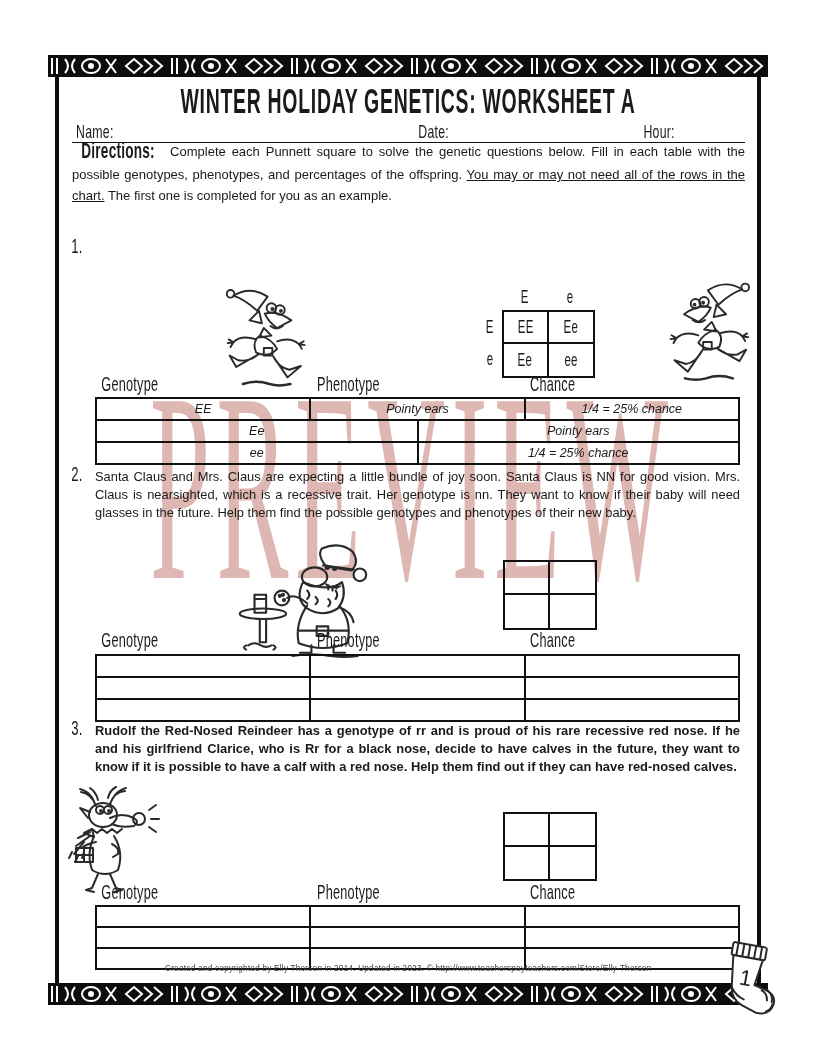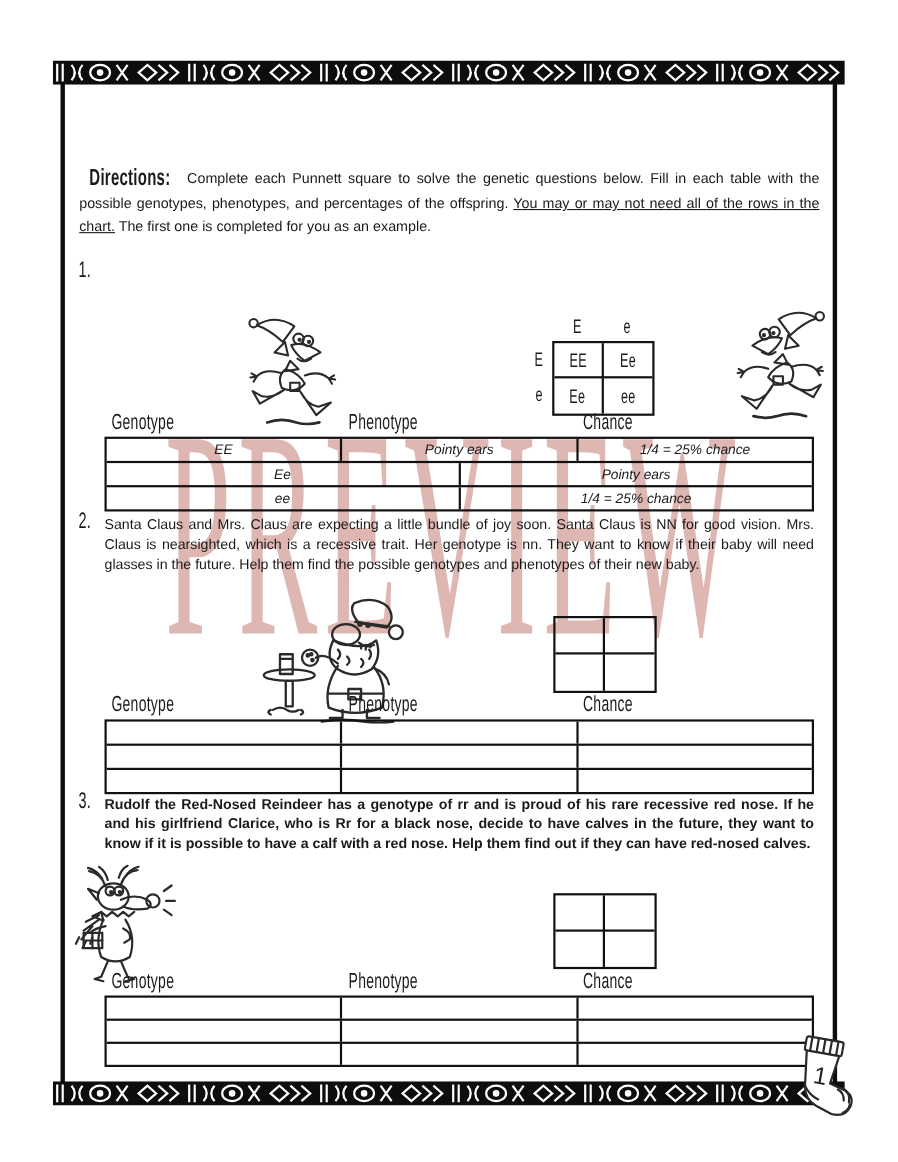--- a/index.html
+++ b/index.html
@@ -18,21 +18,21 @@
 
   .title { position:absolute; left:0; top:86px; width:100%; text-align:center; z-index:2; }
   .title .tall { font-size:27px; font-weight:600; transform:scale(0.72,1.3); letter-spacing:1px; }
 
   .nameline { position:absolute; left:72px; top:118px; width:673px; height:24px;
               border-bottom:1.6px solid #111; z-index:2; }
   .nameline .lbl { position:absolute; bottom:2px; }
   .nameline .lbl .tall { font-size:15px; }
   .lbl-name { left:0; } .lbl-date { left:343px; } .lbl-hour { left:568px; }
 
-  .directions { position:absolute; left:72px; top:148px; width:673px; z-index:2;
+  .directions { position:absolute; left:72px; top:138px; width:673px; z-index:2;
                 font-size:13px; line-height:1.6; text-align:justify; }
   .directions .dirlabel { font-size:17px; font-weight:600; transform:scale(0.8,1.25); margin-right:6px; vertical-align:-1px; }
   .u { text-decoration:underline; }
 
   .qnum { position:absolute; left:70px; z-index:2; }
   .qnum .tall { font-size:16px; }
   .qtext { position:absolute; left:95px; width:645px; z-index:2;
            font-size:12.9px; line-height:1.4; text-align:justify; }
 
   .art { position:absolute; z-index:2; }
@@ -98,21 +98,29 @@
     <use href="#bu" x="360"></use>
       <use href="#bu" x="480"></use>
       <use href="#bu" x="600"></use>
   </svg>
 
   <div class="frame-side left"></div>
   <div class="frame-side right"></div>
 
   <div class="watermark">PREVIEW</div>
 
-
+  <div class="title">
+    <span class="tall">WINTER HOLIDAY GENETICS: WORKSHEET A</span>
+  </div>
+
+  <div class="nameline">
+    <span class="lbl lbl-name"><span class="tall">Name:</span></span>
+    <span class="lbl lbl-date"><span class="tall">Date:</span></span>
+    <span class="lbl lbl-hour"><span class="tall">Hour:</span></span>
+  </div>
 
   <div class="directions"><span class="tall dirlabel">Directions:</span><span>Complete each Punnett square to solve the genetic questions below. Fill in each table with the possible genotypes, phenotypes, and percentages of the offspring. </span><span class="u">You may or may not need all of the rows in the chart.</span><span> The first one is completed for you as an example.</span></div>
 
   <div class="qnum" style="top:238px;"><span class="tall">1.</span></div>
 
   <div class="art" style="left:222px; top:282px;">
     <svg width="95" height="110" viewBox="0 0 100 115">
       <g class="line-art">
         <circle cx="9" cy="12" r="4"></circle>
         <path d="M12,14 Q30,3 48,15 L37,30 Q24,18 12,14 Z"></path>
@@ -319,20 +327,23 @@
       <div class="wcell"></div>
       <div class="wcell"></div>
     </div>
     <div class="wrow" style="height:19px;">
       <div class="wcell"></div>
       <div class="wcell"></div>
       <div class="wcell"></div>
     </div>
   </div>
 
+  <div class="footer">
+    <span class="tall">Created and copyrighted by Elly Thorsen in 2014. Updated in 2023. © http://www.teacherspayteachers.com/Store/Elly-Thorsen</span>
+  </div>
 
   <svg class="band bottom" viewBox="0 0 720 22">
     <rect width="720" height="22" fill="#0d0d0d"></rect>
     <use href="#bu" x="0"></use>
       <use href="#bu" x="120"></use>
       <use href="#bu" x="240"></use>
     <use href="#bu" x="360"></use>
       <use href="#bu" x="480"></use>
       <use href="#bu" x="600"></use>
   </svg>

